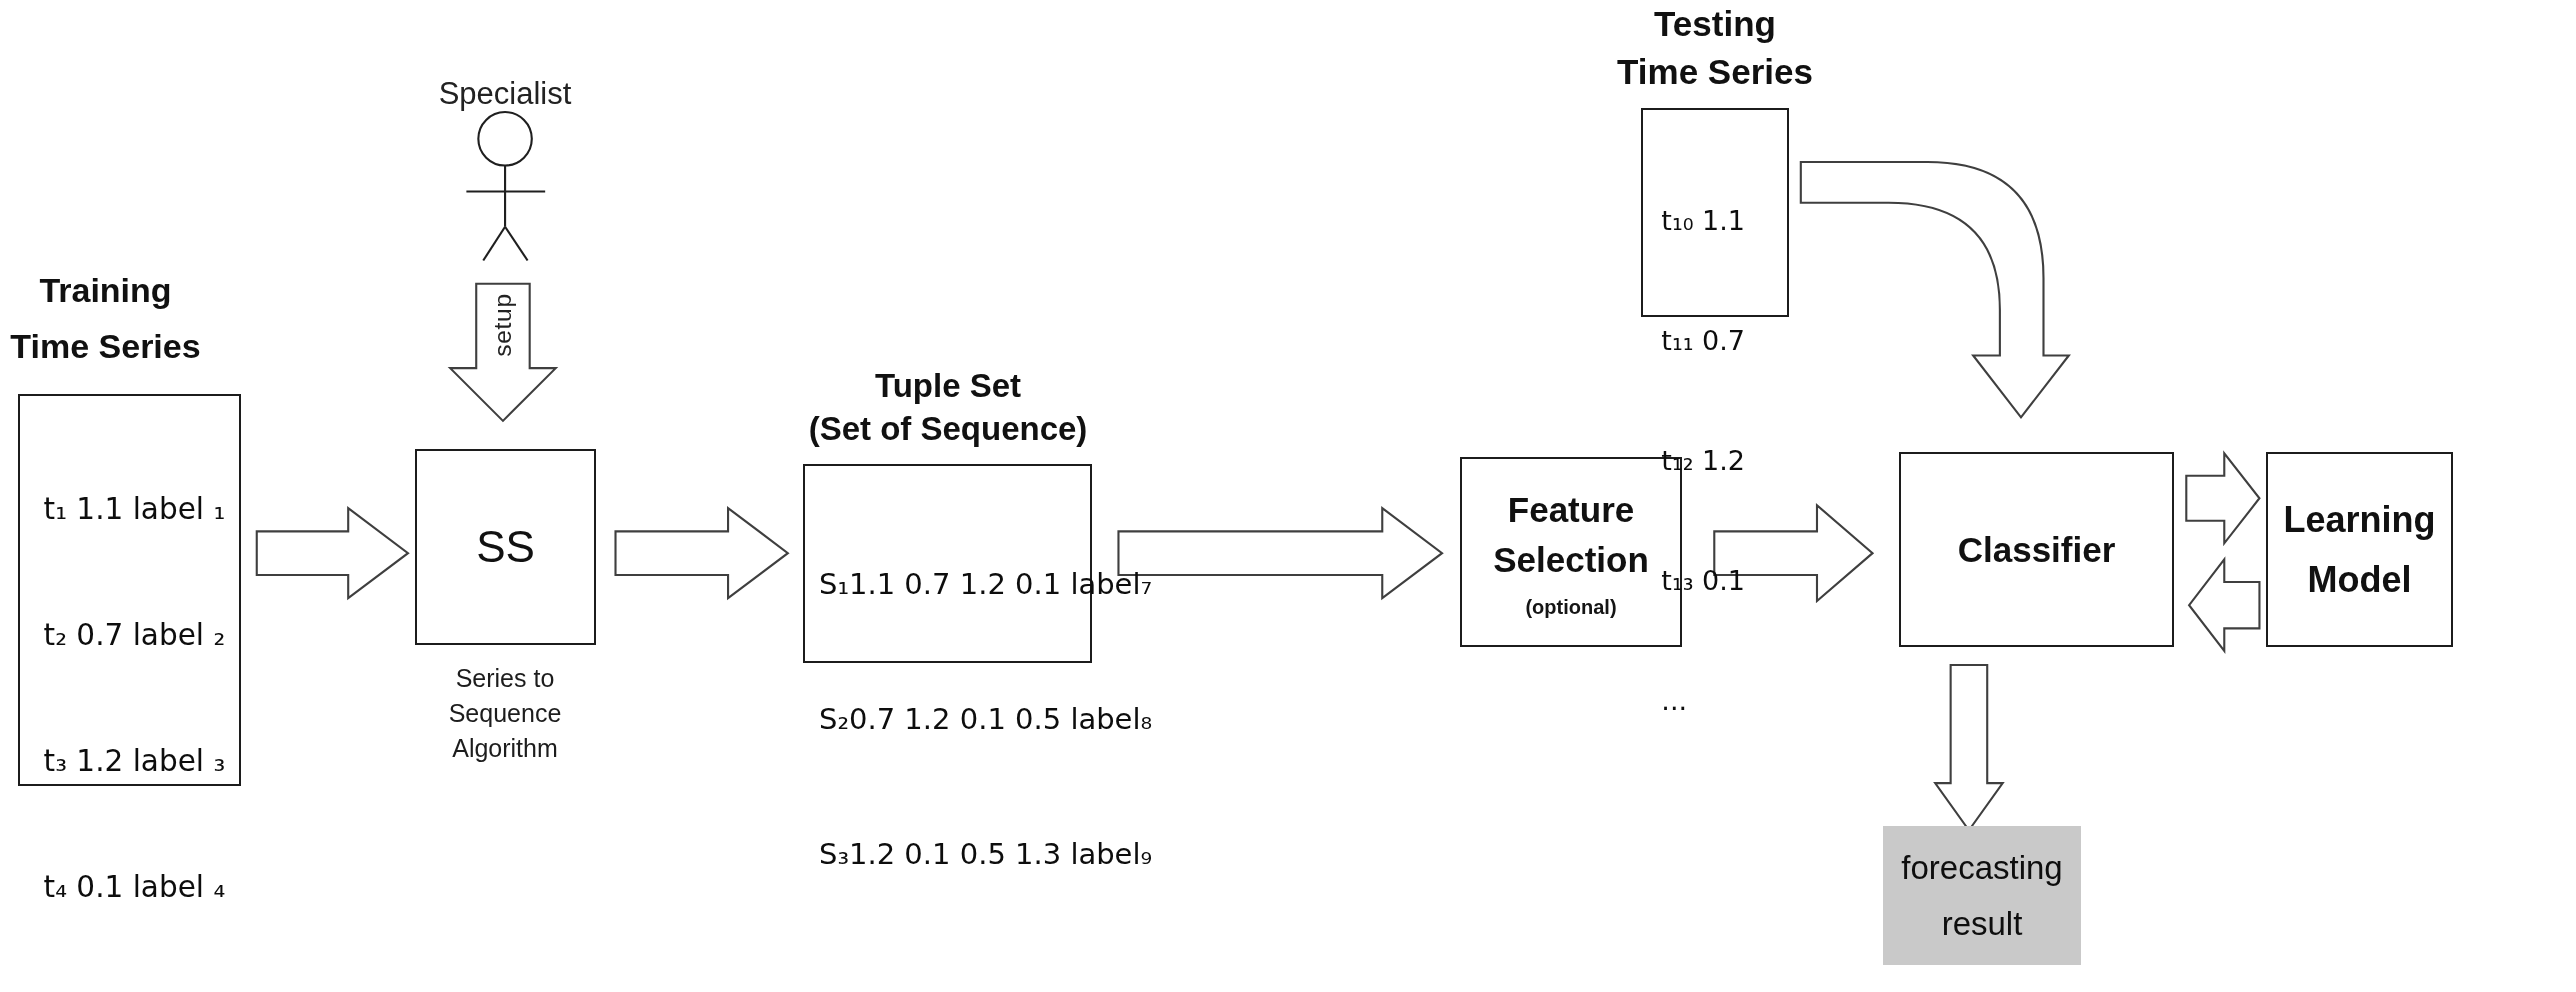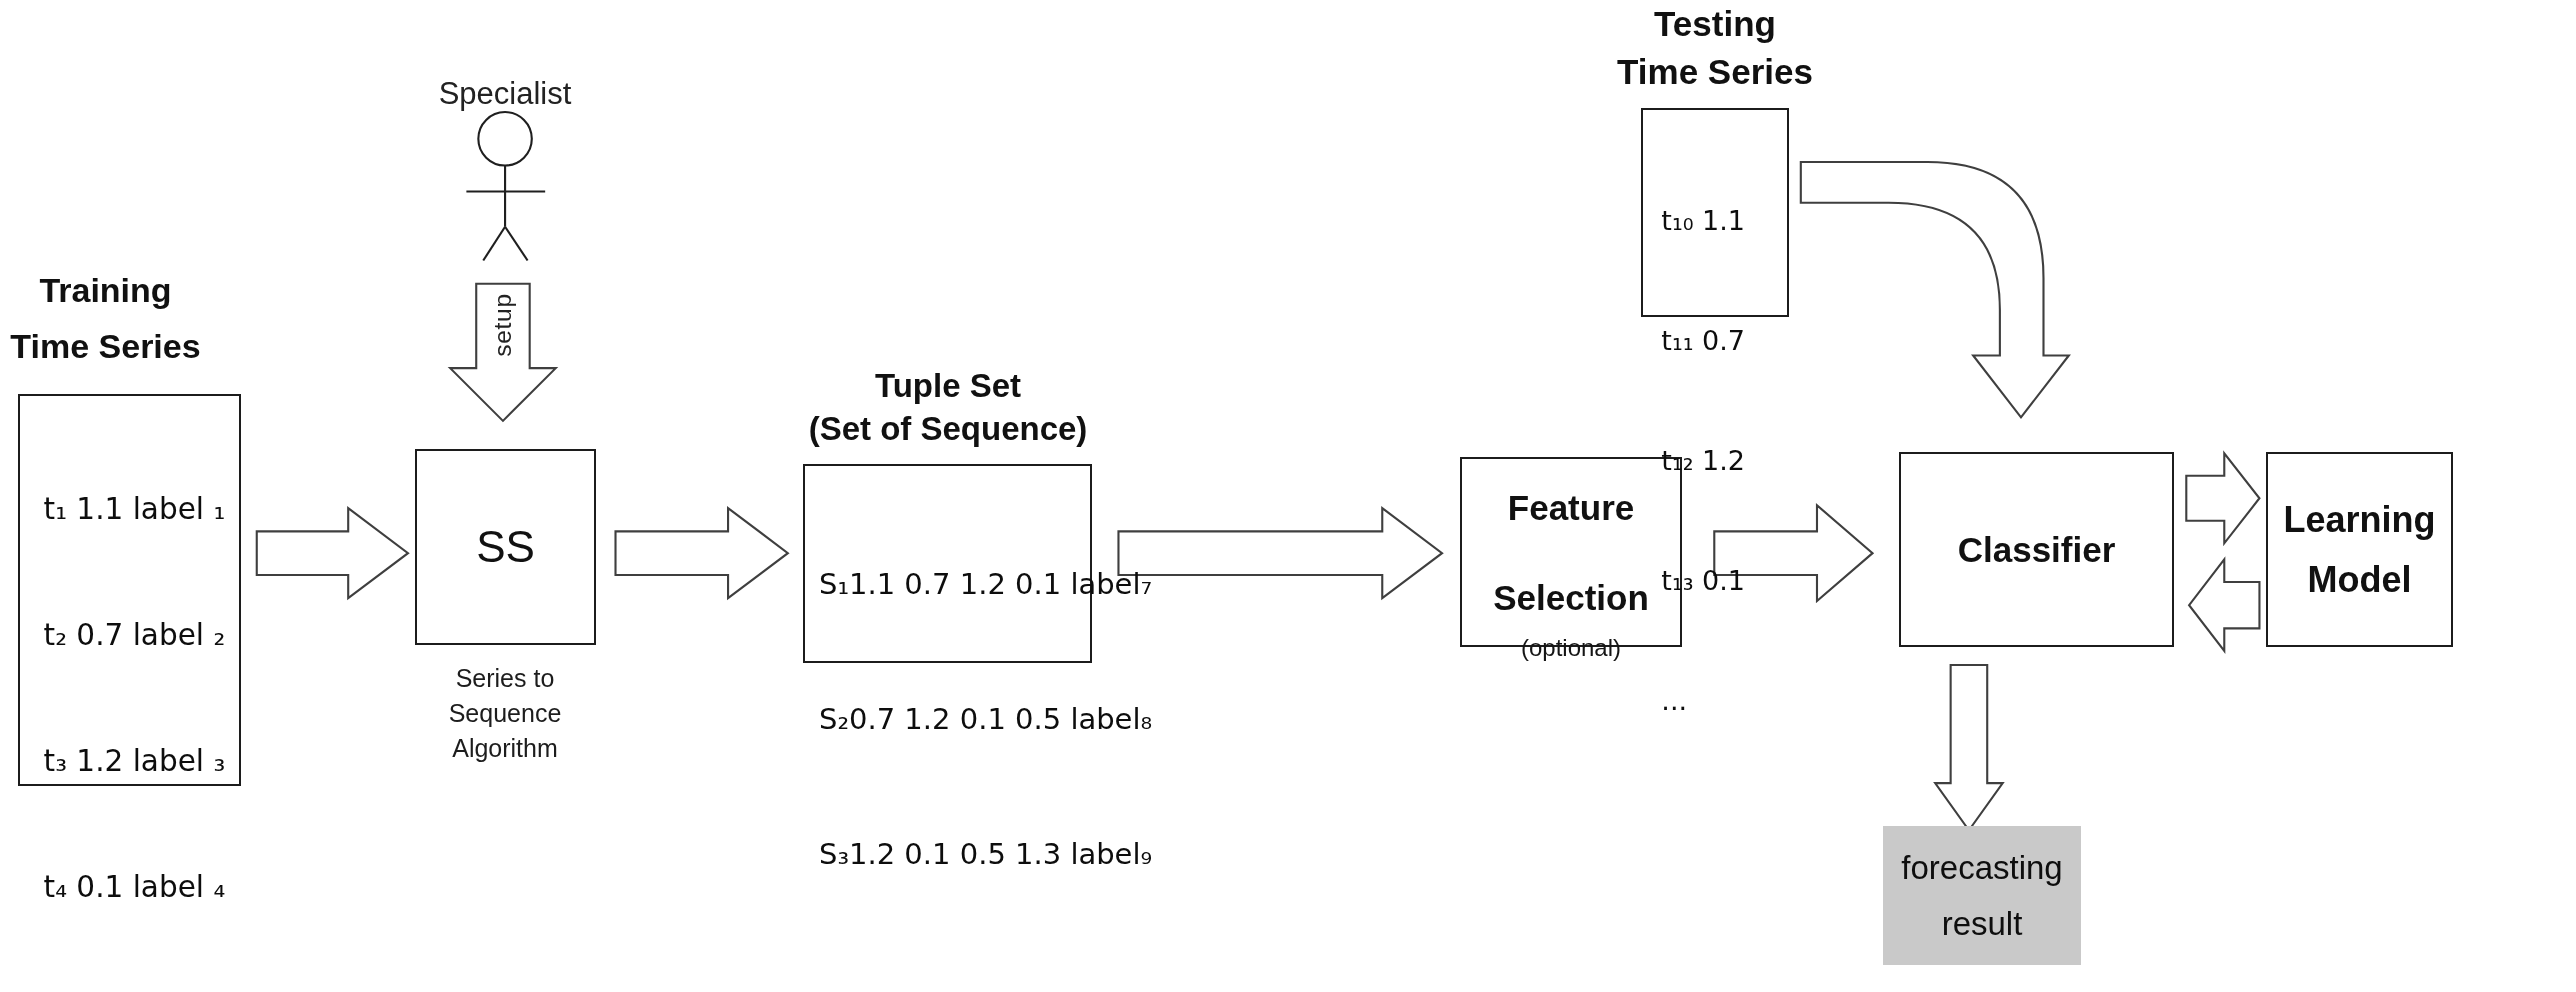--- a/index.html
+++ b/index.html
@@ -22,22 +22,22 @@
   #setup-label span{transform:rotate(-90deg);font-size:24.6px;color:#222;letter-spacing:0.7px;}
 
   #ss-box{left:415px;top:449px;width:181px;height:196px;font-size:44px;font-weight:normal;}
   #ss-caption{left:403px;top:661px;width:204px;text-align:center;font-size:25px;line-height:35px;color:#1d1d1d;}
 
   #tuple-title{left:788px;top:364px;width:320px;font-size:33px;line-height:43px;}
   #tuple-box{left:803px;top:464px;width:289px;height:199px;}
   #tuple-rows{padding:5.6px 0 0 14px;font-size:29px;line-height:45px;}
 
   #feature-box{left:1460px;top:457px;width:222px;height:190px;}
-  .fs-title{font-size:35px;font-weight:bold;line-height:50px;margin-top:40px;}
-  .fs-note{font-size:24px;margin-top:11px;color:#151515;}
+  .fs-title{font-size:35px;font-weight:bold;line-height:50px;}
+  .fs-note{font-size:20px;margin-top:11px;color:#151515;font-weight:bold;}
 
   #testing-title{left:1611px;top:0px;width:208px;font-size:35px;line-height:48px;}
   #testing-box{left:1641px;top:108px;width:148px;height:209px;}
   #testing-rows{padding:11.3px 0 0 18.3px;font-size:27px;line-height:40px;}
 
   #classifier-box{left:1899px;top:452px;width:275px;height:195px;font-size:35px;font-weight:bold;}
   #learning-box{left:2266px;top:452px;width:187px;height:195px;font-size:36px;font-weight:bold;line-height:60px;text-align:center;}
   #forecast-box{left:1883px;top:826px;width:198px;height:139px;background:#c9c9c9;
                 font-size:33px;line-height:56px;color:#0e0e0e;text-align:center;}
 </style>

